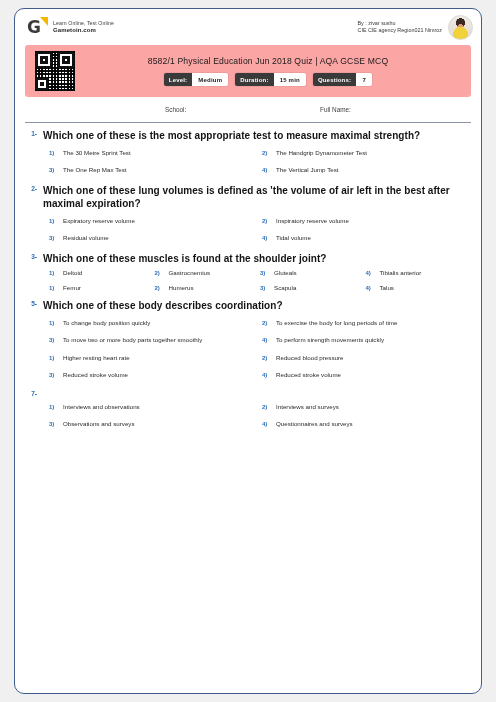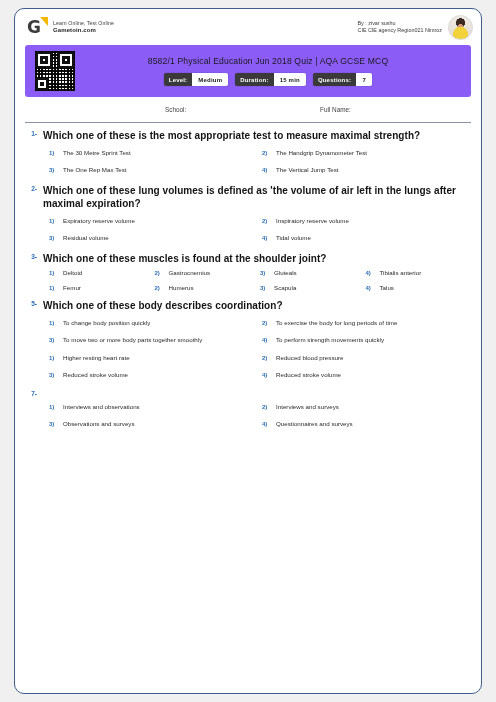--- a/index.html
+++ b/index.html
@@ -62,21 +62,21 @@
       radial-gradient(circle at 50% 47%, #d99c78 0 17%, rgba(0,0,0,0) 18%),
       radial-gradient(circle at 50% 30%, #3a2a22 0 23%, rgba(0,0,0,0) 24%),
       linear-gradient(#efeae3, #e2dcd3);
     border: 1px solid #d8d8d8;
     flex: 0 0 auto;
   }
 
   
   .band {
     margin: 0 10px;
-    background: #8b5cf6;
+    background: #fca5a5;
     border-radius: 3px;
     height: 52px;
     display: flex;
     align-items: center;
     padding: 0 10px;
     position: relative;
   }
   .qr {
     width: 40px; height: 40px;
     background-color: #fff;
@@ -248,21 +248,21 @@
           </div>
           <div class="opt">
             <span class="opt-num">4)</span>
             <span class="opt-text">The Vertical Jump Test</span>
           </div>
         </div>
       </div>
       <div class="q spaced">
         <div class="q-head">
           <span class="q-num">2-</span>
-          <span class="q-text">Which one of these lung volumes is defined as 'the volume of air left in the lungs after maximal expiration?</span>
+          <span class="q-text">Which one of these lung volumes is defined as 'the volume of air left in the best after maximal expiration?</span>
         </div>
         <div class="opts cols2">
           <div class="opt">
             <span class="opt-num">1)</span>
             <span class="opt-text">Expiratory reserve volume</span>
           </div>
           <div class="opt">
             <span class="opt-num">2)</span>
             <span class="opt-text">Inspiratory reserve volume</span>
           </div>

